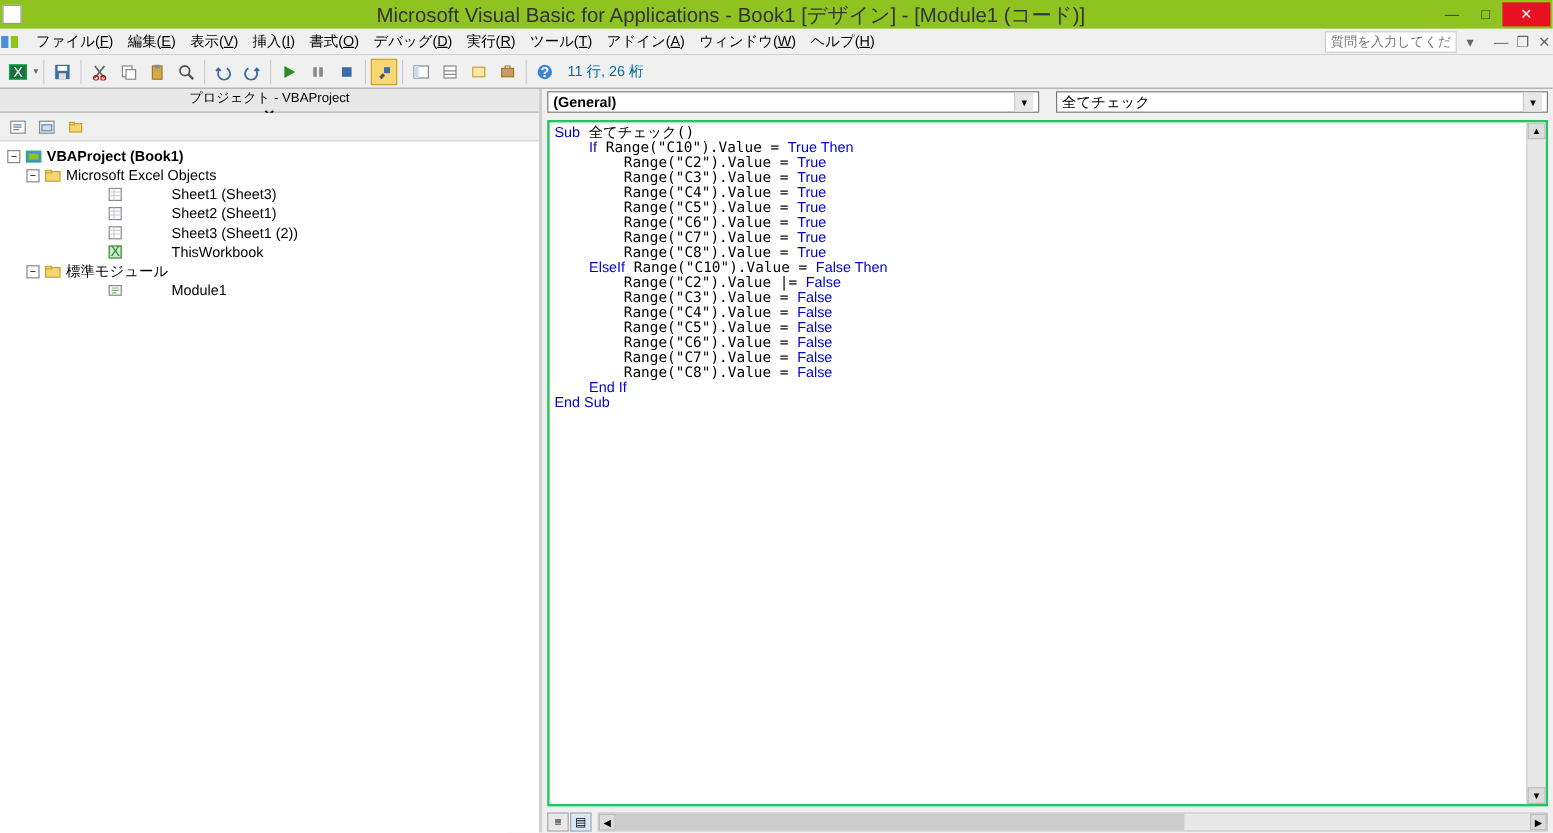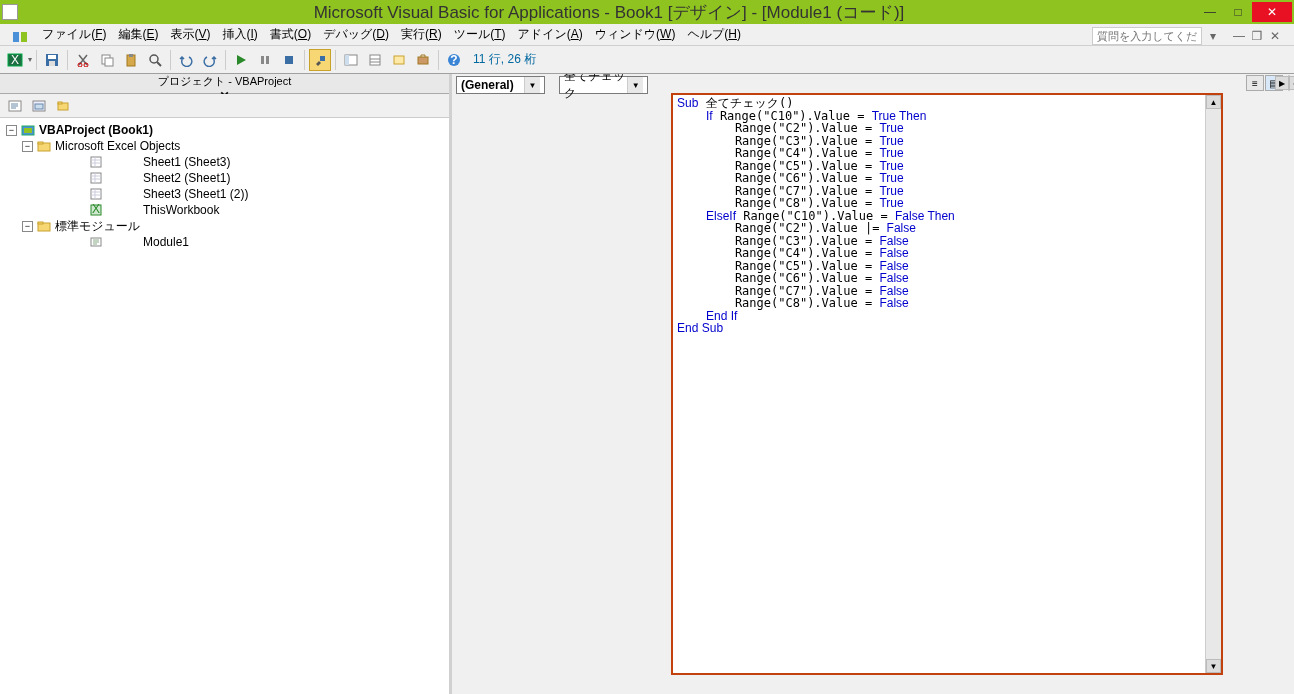--- a/index.html
+++ b/index.html
@@ -7,21 +7,21 @@
 
 
 .titlebar { background: #8fc31f; height: 24px; display: flex; align-items: center; padding: 0 2px; }
 .titlebar-icon { width: 16px; height: 16px; margin-right: 4px; background: #fff; border: 1px solid #999; }
 .titlebar-title { flex: 1; text-align: center; color: #333; font-size: 17px; }
 .titlebar-btns { display: flex; gap: 0; }
 .titlebar-btn { width: 28px; height: 20px; display: flex; align-items: center; justify-content: center; color: #333; background: #8fc31f; cursor: pointer; }
 .titlebar-btn.close { background: #e81123; color: #fff; width: 40px; }
 
 
-.menubar { background: #f0f0f0; height: 22px; display: flex; align-items: flex-end; padding: 0 12px; border-bottom: 1px solid #d0d0d0; }
+.menubar { background: #f0f0f0; height: 22px; display: flex; align-items: center; padding: 0 0; border-bottom: 1px solid #d0d0d0; }
 .menubar-logo { width: 18px; height: 16px; margin-right: 6px; }
 .menu-item { padding: 2px 6px; cursor: pointer; color: #000; }
 .menu-item u { text-decoration: underline; }
 .menubar-right { margin-left: auto; display: flex; align-items: center; gap: 4px; }
 .help-input { width: 110px; height: 18px; border: 1px solid #ccc; padding: 0 4px; font-size: 11px; color: #888; }
 .menubar-mdi { display: flex; gap: 4px; margin-left: 8px; }
 .mdi-btn { width: 14px; height: 14px; cursor: pointer; color: #666; display: flex; align-items: center; justify-content: center; }
 
 
 .toolbar { background: #f0f0f0; height: 28px; display: flex; align-items: center; padding: 0 4px; border-bottom: 1px solid #a0a0a0; gap: 2px; }
@@ -42,26 +42,26 @@
 .tree-row { display: flex; align-items: center; height: 16px; padding-left: 4px; white-space: nowrap; }
 .tree-exp { width: 11px; height: 11px; border: 1px solid #888; display: flex; align-items: center; justify-content: center; font-size: 9px; line-height: 1; margin-right: 3px; cursor: pointer; background: #fff; }
 .tree-exp.empty { border: none; }
 .tree-ic { width: 16px; height: 14px; margin-right: 3px; display: inline-flex; align-items: center; justify-content: center; }
 .tree-label { }
 .tree-label.bold { font-weight: bold; }
 .indent1 { padding-left: 20px; }
 .indent2 { padding-left: 36px; gap: 36px; }
 
 
-.code-panel { flex: 1; display: flex; flex-direction: row; background: #f0f0f0; }
+.code-panel { flex: 1; display: flex; flex-direction: column; background: #f0f0f0; }
 .code-dropdowns { height: 22px; display: flex; gap: 14px; padding: 2px 4px; background: #f0f0f0; }
 .code-dd { flex: 1; height: 18px; border: 1px solid #7a7a7a; background: #fff; display: flex; align-items: center; padding: 0 4px; cursor: pointer; position: relative; }
 .code-dd-txt { flex: 1; font-weight: bold; font-size: 12px; }
 .code-dd-arrow { width: 16px; height: 16px; background: #e8e8e8; border-left: 1px solid #ccc; display: flex; align-items: center; justify-content: center; font-size: 8px; }
-.code-editor-wrap { flex: 1; margin: 19px; border: 2px solid #c2410c; background: #fff; position: relative; overflow: hidden; display: flex; }
+.code-editor-wrap { flex: 1; margin: 4px; border: 2px solid #22c55e; background: #fff; position: relative; overflow: hidden; display: flex; }
 .code-editor { flex: 1; font-family: "MS Gothic", "Consolas", monospace; font-size: 12px; line-height: 12.5px; padding: 2px 4px; white-space: pre; overflow: auto; color: #000; }
 .kw { color: #0000cd; }
 .code-bottom { height: 18px; display: flex; align-items: center; background: #f0f0f0; padding: 0 4px; }
 .view-btn { width: 18px; height: 16px; border: 1px solid #aaa; background: #e8e8e8; cursor: pointer; margin-right: 1px; display: flex; align-items: center; justify-content: center; font-size: 10px; }
 .hscroll { flex: 1; height: 16px; background: #e8e8e8; border: 1px solid #ccc; margin-left: 4px; position: relative; }
 .hscroll-thumb { position: absolute; left: 14px; top: 0; bottom: 0; width: 60%; background: #cdcdcd; }
 .hscroll-btn { position: absolute; top: 0; bottom: 0; width: 14px; background: #dcdcdc; border: 1px solid #bbb; display: flex; align-items: center; justify-content: center; font-size: 8px; }
 .hscroll-btn.left { left: 0; }
 .hscroll-btn.right { right: 0; }
 .vscroll { width: 16px; background: #e8e8e8; border-left: 1px solid #ccc; display: flex; flex-direction: column; }

